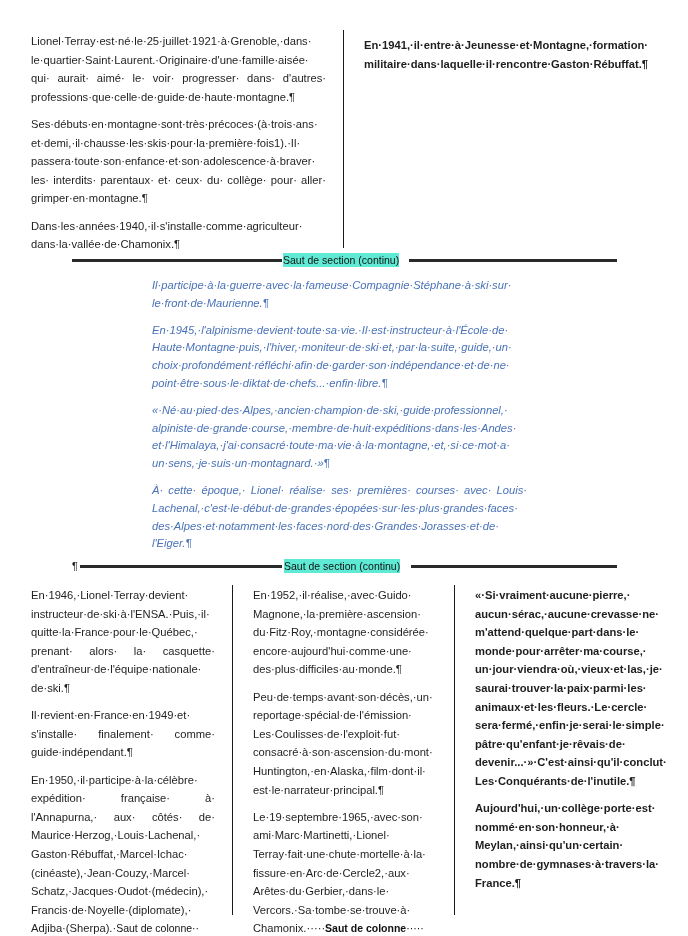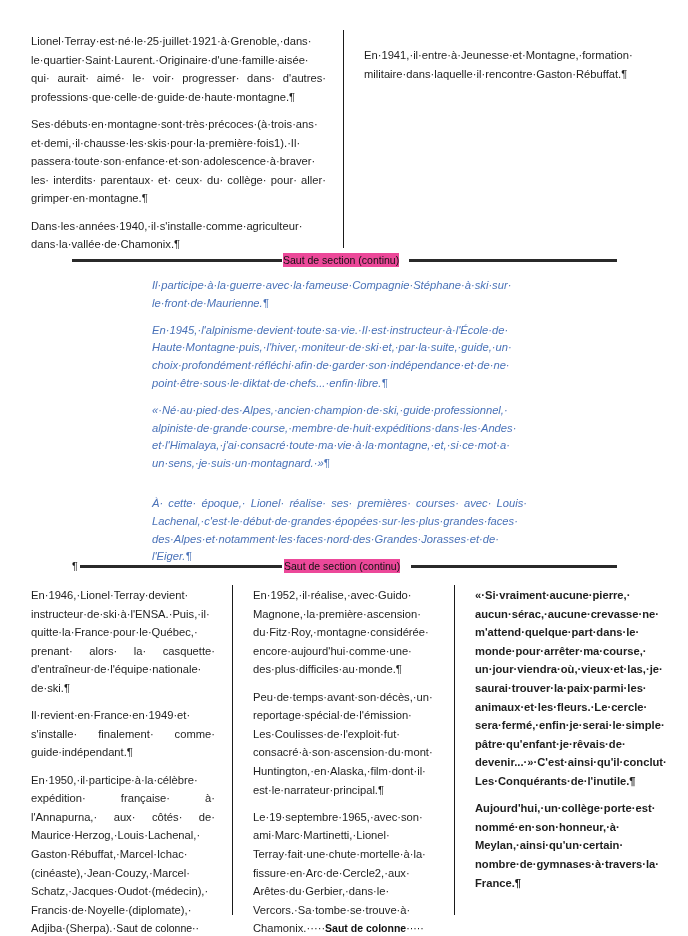--- a/index.html
+++ b/index.html
@@ -5,48 +5,48 @@
   html, body { margin: 0; padding: 0; background: #ffffff; }
   body { width: 688px; height: 936px; position: relative; overflow: hidden;
          font-family: "Liberation Sans", "DejaVu Sans", sans-serif; color: #1e1e1e; }
   .col { position: absolute; font-size: 11.2px; line-height: 18.6px; text-align: justify; }
   .col p { margin: 0 0 8.6px 0; }
   .divider { position: absolute; width: 1px; background: #1a1a1a; }
   .section-break { position: absolute; left: 72px; width: 545px; height: 14px; }
   .section-break .dots { position: absolute; top: 6px; height: 3px;
       background-image: radial-gradient(circle, #222 0.7px, transparent 0.9px);
       background-size: 2px 2px; }
-  .section-break .label { position: absolute; top: 0; font-size: 10.5px; line-height: 14px; color: #111; background: #ec4899; white-space: nowrap; }
+  .section-break .label { position: absolute; top: 0; font-size: 10.5px; line-height: 14px; color: #111; background: #5eead4; white-space: nowrap; }
   .section-break .pilcrow { position: absolute; left: 0; top: 0; font-size: 10.5px; line-height: 14px; color: #111; }
   .blue { color: #4a72b8; font-style: italic; }
   .colbreak { font-size: 10.5px; color: #111; margin-top: 31px; }
 </style>
 </head>
 <body>
 
 <div class="col" style="left:31px; top:32px; width:295px;">
   <p>Lionel·Terray·est·né·le·25·juillet·1921·à·Grenoble,·dans· le·quartier·Saint·Laurent.·Originaire·d'une·famille·aisée· qui· aurait· aimé· le· voir· progresser· dans· d'autres· professions·que·celle·de·guide·de·haute·montagne.¶</p>
   <p>Ses·débuts·en·montagne·sont·très·précoces·(à·trois·ans· et·demi,·il·chausse·les·skis·pour·la·première·fois1).·Il· passera·toute·son·enfance·et·son·adolescence·à·braver· les· interdits· parentaux· et· ceux· du· collège· pour· aller· grimper·en·montagne.¶</p>
   <p>Dans·les·années·1940,·il·s'installe·comme·agriculteur· dans·la·vallée·de·Chamonix.¶</p>
 </div>
 <div class="divider" style="left:343px; top:30px; height:218px;"></div>
-<div class="col" style="left:364px; top:46px; width:295px;">
+<div class="col" style="left:364px; top:36px; width:295px;font-weight:bold;">
   <p>En·1941,·il·entre·à·Jeunesse·et·Montagne,·formation· militaire·dans·laquelle·il·rencontre·Gaston·Rébuffat.¶</p>
 </div>
 
 <div class="section-break" style="top:253px;">
   <div class="dots" style="left:0; width:210px;"></div>
   <span class="label" style="left:211px;">Saut de section (continu)</span>
   <div class="dots" style="left:337px; width:208px;"></div>
 </div>
 
 <div class="col blue" style="left:152px; top:277px; width:375px; line-height:17.8px;">
   <p style="margin-bottom:9px;">Il·participe·à·la·guerre·avec·la·fameuse·Compagnie·Stéphane·à·ski·sur· le·front·de·Maurienne.¶</p>
   <p style="margin-bottom:9px;">En·1945,·l'alpinisme·devient·toute·sa·vie.·Il·est·instructeur·à·l'École·de· Haute·Montagne·puis,·l'hiver,·moniteur·de·ski·et,·par·la·suite,·guide,·un· choix·profondément·réfléchi·afin·de·garder·son·indépendance·et·de·ne· point·être·sous·le·diktat·de·chefs...·enfin·libre.¶</p>
-  <p style="margin-bottom:22px;">«·Né·au·pied·des·Alpes,·ancien·champion·de·ski,·guide·professionnel,· alpiniste·de·grande·course,·membre·de·huit·expéditions·dans·les·Andes· et·l'Himalaya,·j'ai·consacré·toute·ma·vie·à·la·montagne,·et,·si·ce·mot·a· un·sens,·je·suis·un·montagnard.·»¶</p>
+  <p style="margin-bottom:9px;">«·Né·au·pied·des·Alpes,·ancien·champion·de·ski,·guide·professionnel,· alpiniste·de·grande·course,·membre·de·huit·expéditions·dans·les·Andes· et·l'Himalaya,·j'ai·consacré·toute·ma·vie·à·la·montagne,·et,·si·ce·mot·a· un·sens,·je·suis·un·montagnard.·»¶</p>
   <p>À· cette· époque,· Lionel· réalise· ses· premières· courses· avec· Louis· Lachenal,·c'est·le·début·de·grandes·épopées·sur·les·plus·grandes·faces· des·Alpes·et·notamment·les·faces·nord·des·Grandes·Jorasses·et·de· l'Eiger.¶</p>
 </div>
 
 <div class="section-break" style="top:559px;">
   <span class="pilcrow">¶</span>
   <div class="dots" style="left:8px; width:202px;"></div>
   <span class="label" style="left:212px;">Saut de section (continu)</span>
   <div class="dots" style="left:339px; width:206px;"></div>
 </div>
 

